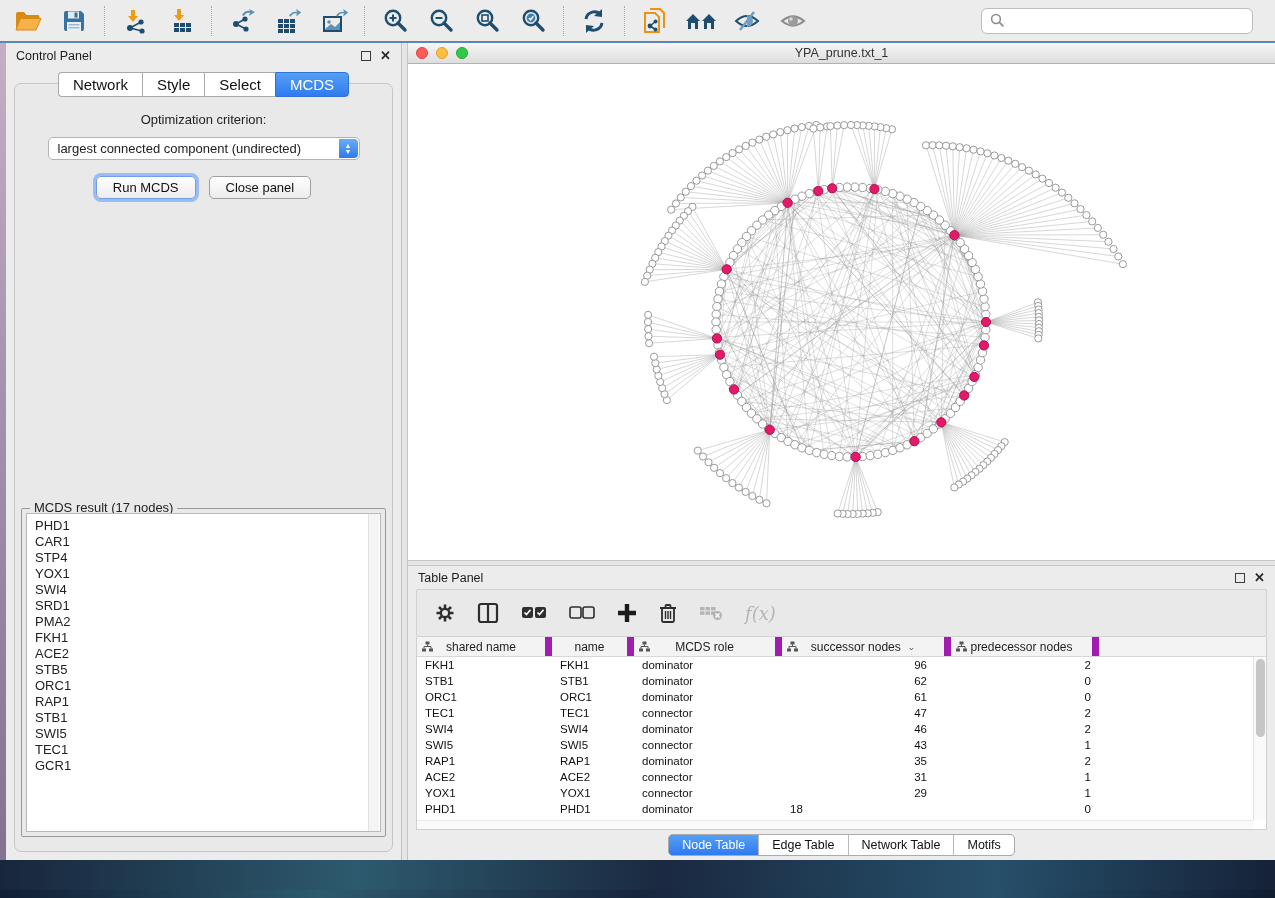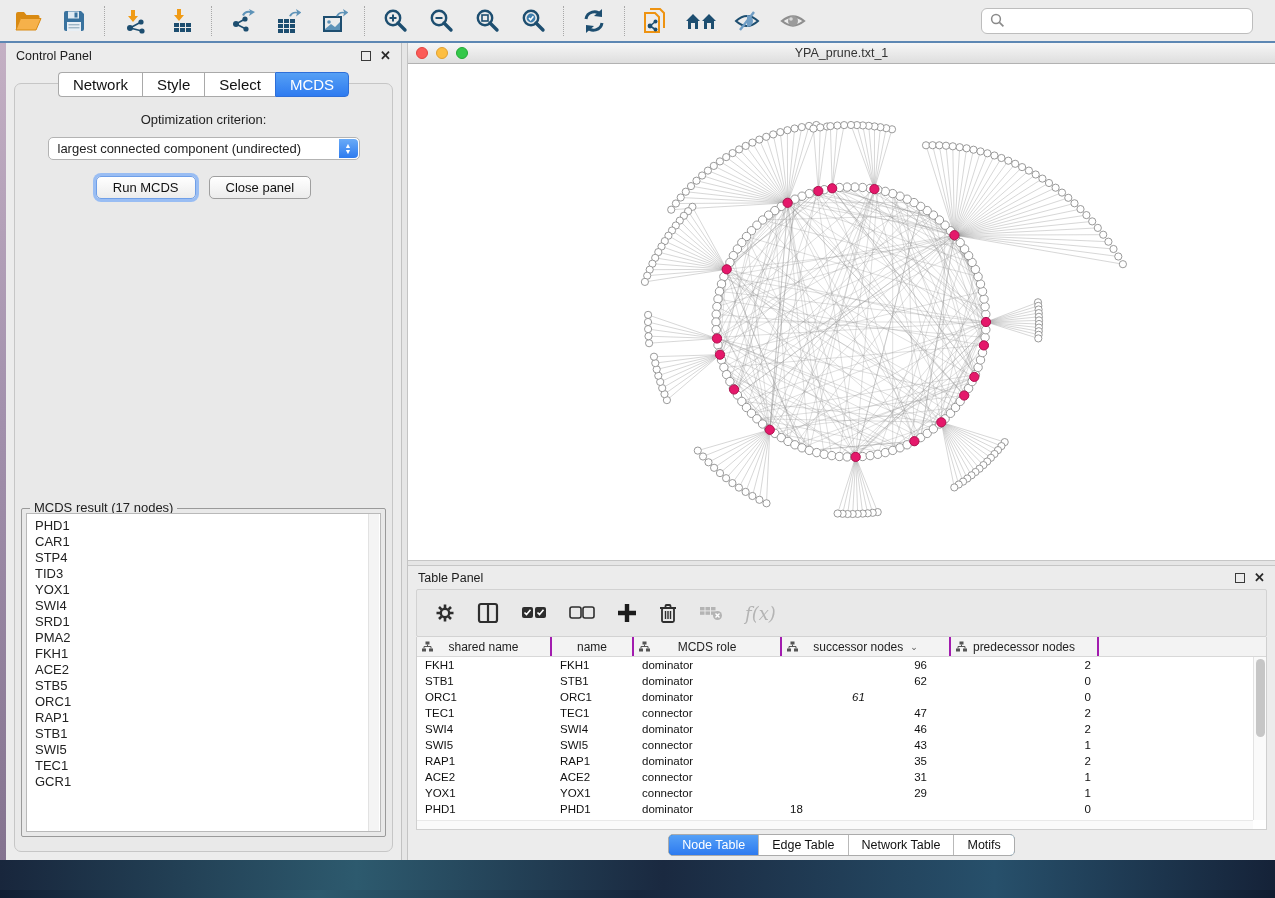--- a/index.html
+++ b/index.html
@@ -79,21 +79,21 @@
   .table-panel { left:408px; top:566px; width:867px; height:294px; background:#ececec; display:flex; flex-direction:column; }
   .tp-head { height:23px; display:flex; align-items:center; padding:0 10px; }
   .tp-toolbar { height:48px; background:#e9e9e9; border-top:1px solid #d6d6d6; border-bottom:1px solid #cfcfcf;
                 display:flex; align-items:center; gap:22px; padding:0 18px; margin:0 8px; border:1px solid #d2d2d2; border-radius:2px; }
   .tp-tool { display:flex; align-items:center; justify-content:center; color:#2e2e2e; }
   .tp-tool.disabled { color:#b4b4b4; }
   .fx { font-family:"DejaVu Serif", serif; font-style:italic; font-size:18px; }
   .tbl-wrap { margin:0 8px; background:#fff; border:1px solid #cfcfcf; border-top:none; flex:1; position:relative; overflow:hidden; }
   .tbl-header { display:flex; height:20px; background:#f3f3f3; border-bottom:1px solid #d8d8d8; }
   .th { display:flex; align-items:center; justify-content:center; position:relative;
-        border-right:2px solid #a21caf; font-size:12px; color:#1e1e1e;text-align:right; }
+        border-right:7px solid #a21caf; font-size:12px; color:#1e1e1e;text-align:right; }
   .th .hicon { position:absolute; left:5px; top:4px; }
   .th .sort { font-size:9px; color:#555; margin-left:7px; }
   .tbl-body { position:absolute; top:20px; left:0; right:13px; bottom:9px; overflow:hidden; }
   .tr { display:flex; height:16px; align-items:center; font-size:11.5px; color:#111; }
   .td { padding:0 8px; white-space:nowrap; }
   .vscroll { position:absolute; top:20px; right:0; bottom:9px; width:13px; background:#fafafa; border-left:1px solid #e3e3e3; }
   .vthumb { position:absolute; top:2px; left:1.5px; width:9px; height:78px; background:#c6c6c6; border-radius:5px; }
   .hscroll { position:absolute; left:0; right:13px; bottom:0; height:9px; background:#fafafa; border-top:1px solid #e9e9e9; }
   .tp-tabs { height:30px; display:flex; justify-content:center; align-items:center; }
   .tp-tabgroup { display:flex; border:1px solid #ababab; border-radius:5px; overflow:hidden; background:#0369a1; }
@@ -299,21 +299,20 @@
     <div class="cp-buttons">
       <button class="aqua-btn focus">Run MCDS</button>
       <button class="aqua-btn">Close panel</button>
     </div>
     <div class="result-box">
       <span class="result-label">MCDS result (17 nodes)</span>
       <div class="result-list" id="mcds-list">
           <div>PHD1</div>
           <div>CAR1</div>
           <div>STP4</div>
-          <div>TID3</div>
           <div>YOX1</div>
           <div>SWI4</div>
           <div>SRD1</div>
           <div>PMA2</div>
           <div>FKH1</div>
           <div>ACE2</div>
           <div>STB5</div>
           <div>ORC1</div>
           <div>RAP1</div>
           <div>STB1</div>
@@ -733,21 +732,21 @@
           <div class="td" style="width: 135px; text-align: left;">STB1</div>
           <div class="td" style="width: 82px; text-align: left;">STB1</div>
           <div class="td" style="width: 148px; text-align: left;">dominator</div>
           <div class="td" style="width: 169px; text-align: right; padding-right: 24px;">62</div>
           <div class="td" style="width: 148px; text-align: right; padding-right: 8px;">0</div>
         </div>
         <div class="tr">
           <div class="td" style="width: 135px; text-align: left;">ORC1</div>
           <div class="td" style="width: 82px; text-align: left;">ORC1</div>
           <div class="td" style="width: 148px; text-align: left;">dominator</div>
-          <div class="td" style="width: 169px; text-align: center; padding-right: 24px; font-style: italic;">61</div>
+          <div class="td" style="width: 169px; text-align: right; padding-right: 24px;">61</div>
           <div class="td" style="width: 148px; text-align: right; padding-right: 8px;">0</div>
         </div>
         <div class="tr">
           <div class="td" style="width: 135px; text-align: left;">TEC1</div>
           <div class="td" style="width: 82px; text-align: left;">TEC1</div>
           <div class="td" style="width: 148px; text-align: left;">connector</div>
           <div class="td" style="width: 169px; text-align: right; padding-right: 24px;">47</div>
           <div class="td" style="width: 148px; text-align: right; padding-right: 8px;">2</div>
         </div>
         <div class="tr">

